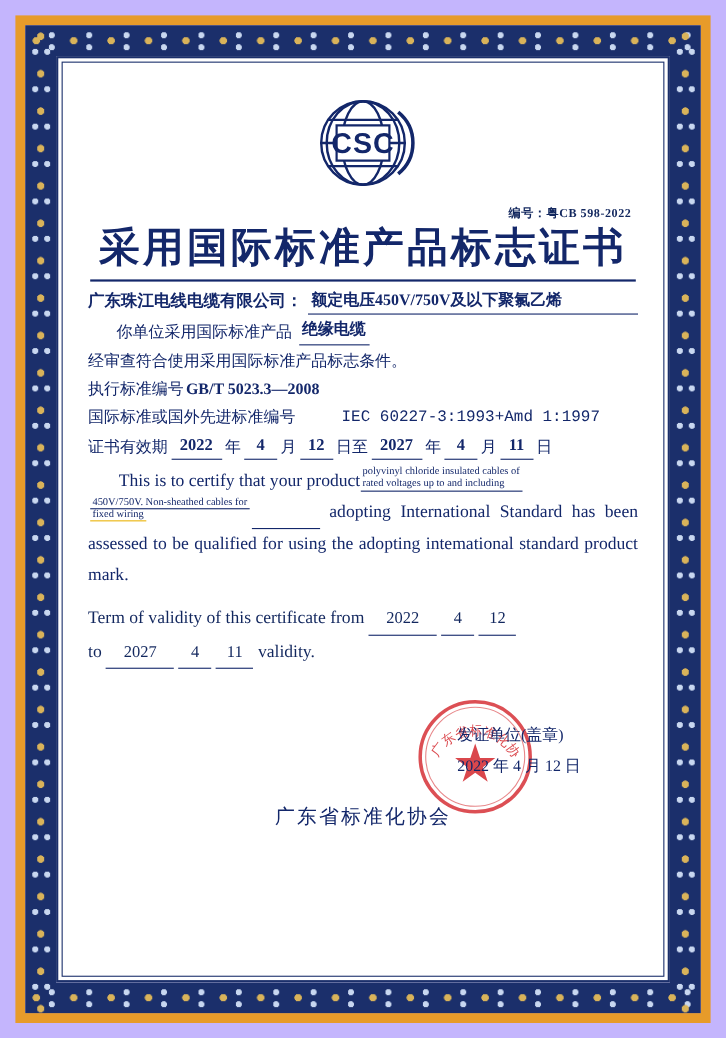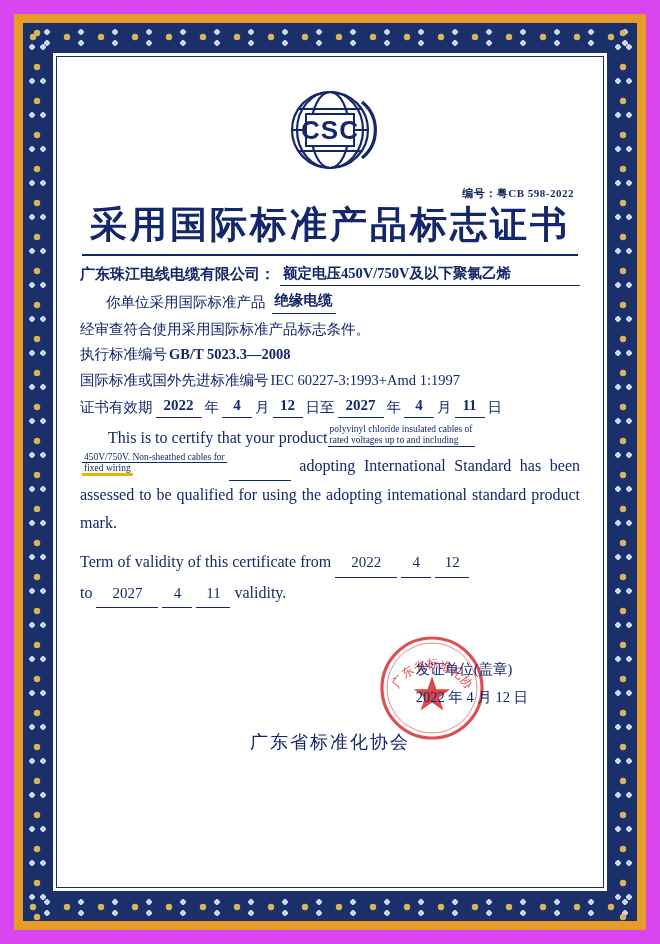--- a/index.html
+++ b/index.html
@@ -5,21 +5,21 @@
   html,body{margin:0;padding:0;}
   body{
     width:660px;height:944px;
     background:#fdfcf8;
     font-family:"Liberation Serif", serif;
     overflow:hidden;
   }
   .page{
     position:relative;
     width:660px;height:944px;
-    background:#d946ef;
+    background:#c4b5fd;
     box-sizing:border-box;
   }
   
   .frame-outer{
     position:absolute;
     left:14px;top:14px;right:14px;bottom:14px;
     border:9px solid #e79b2a;
     box-sizing:border-box;
   }
   .frame-band{
@@ -146,21 +146,21 @@
     display:inline-block;
     padding:0 3px 1px 3px;
   }
   .line1{margin-top:2px;}
   .line1 .co{font-weight:bold;font-size:15px;}
   .line1 .spec{font-weight:bold;font-size:14.5px;}
   .line2{margin-top:3px;padding-left:26px;align-items:flex-end;}
   .line2 .t{font-size:14.5px;}
   .line3{margin-top:4px;}
   .line4{margin-top:3px;}
-  .line5{margin-top:3px;}
+  .line5{margin-top:3px;gap:40px;}
   .line6{margin-top:3px;display:flex;align-items:flex-end;}
 
   .en{
     font-size:16px;
     line-height:1.75;
     color:#13276a;
     text-align:justify;
     margin-top:6px;
   }
   .en .indent{display:inline-block;width:28px;}
@@ -272,21 +272,21 @@
 
       <div class="line3">经审查符合使用采用国际标准产品标志条件。</div>
 
       <div class="row line4">
         <span>执行标准编号</span>
         <span class="b" style="margin-left:2px;">GB/T 5023.3—2008</span>
       </div>
 
       <div class="row line5">
         <span>国际标准或国外先进标准编号</span>
-        <span style="margin-left:2px;">IEC 60227-3:1993+Amd 1:1997</span>
+        <span style="margin-left:2px;font-family:Liberation Mono, monospace;">IEC 60227-3:1993+Amd 1:1997</span>
       </div>
 
       <div class="line6">
         <span>证书有效期</span>
         <span class="blank b" style="width:46px;margin:0 3px;">2022</span>
         <span>年</span>
         <span class="blank b" style="width:30px;margin:0 3px;">4</span>
         <span>月</span>
         <span class="blank b" style="width:30px;margin:0 3px;">12</span>
         <span>日至</span>
@@ -294,21 +294,21 @@
         <span>年</span>
         <span class="blank b" style="width:30px;margin:0 3px;">4</span>
         <span>月</span>
         <span class="blank b" style="width:30px;margin:0 3px;">11</span>
         <span>日</span>
       </div>
     </div>
 
     <div class="en">
       <span class="indent"></span><span>This is to certify that your product</span><span class="small-ins"><span>polyvinyl chloride insulated cables of</span><br><span>rated voltages up to and including</span></span><br>
-      <span class="small-ins" style="border-bottom:none;"><span style="border-bottom:1px solid #13276a;padding:0 2px;">450V/750V. Non-sheathed cables for</span><br><span style="border-bottom:3px solid #eab308;padding:0 2px;">fixed wiring</span></span><span style="display:inline-block;border-bottom:1.3px solid #13276a;width:62px;">&nbsp;</span>
+      <span class="small-ins" style="border-bottom:none;"><span style="border-bottom:1px solid #13276a;padding:0 2px;">450V/750V. Non-sheathed cables for</span><br><span style="border-bottom:1px solid #eab308;padding:0 2px;">fixed wiring</span></span><span style="display:inline-block;border-bottom:1.3px solid #13276a;width:62px;">&nbsp;</span>
       <span>adopting International Standard has been  assessed  to  be  qualified   for  using  the  adopting intemational standard product mark.</span>
     </div>
 
     <div class="term">
       <span class="indent"></span><span>Term of validity of this certificate from</span>
       <span class="blank" style="width:62px;">2022</span>
       <span class="blank" style="width:30px;">4</span>
       <span class="blank" style="width:34px;">12</span>
       <br>
       <span>to</span>

